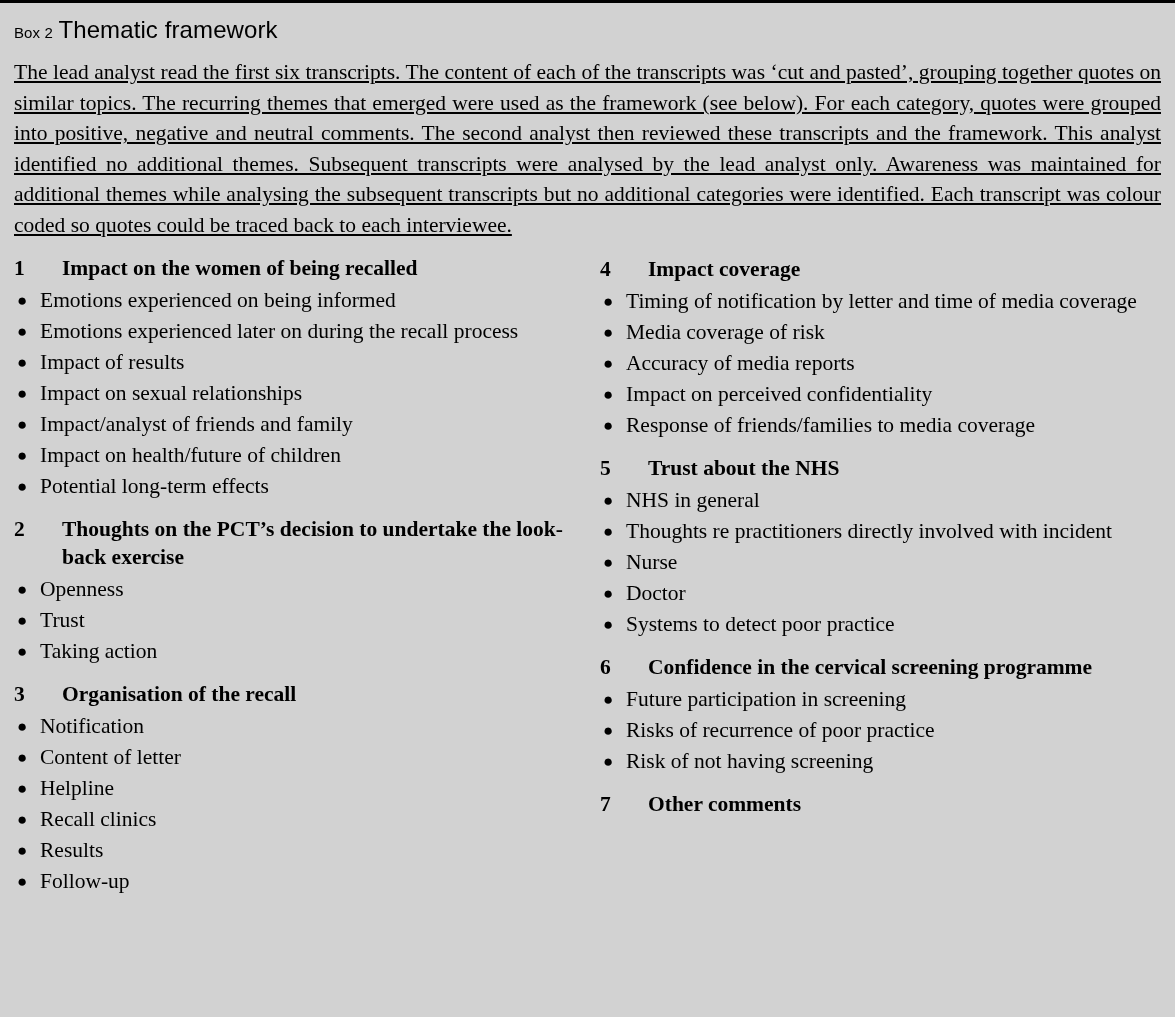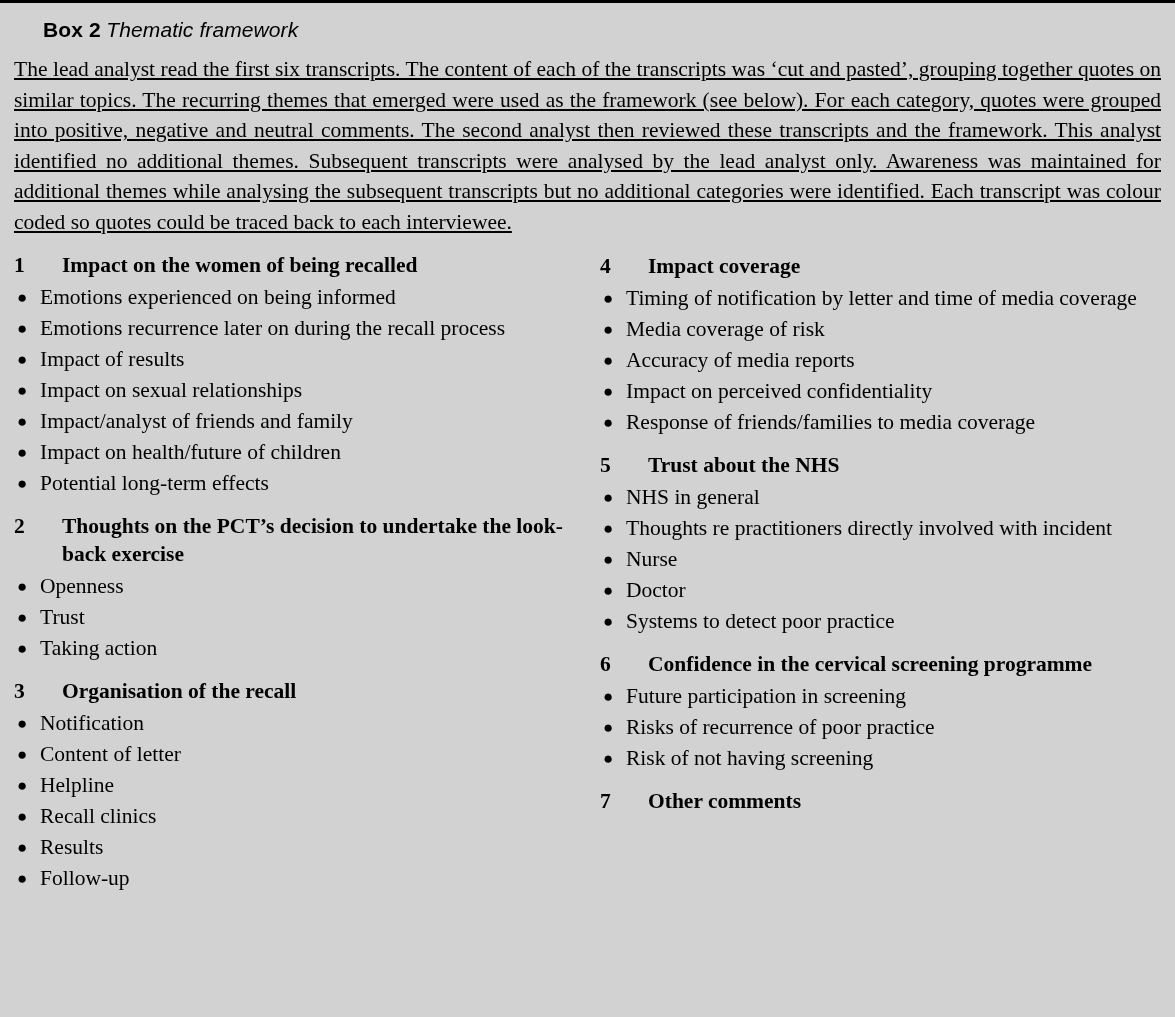--- a/index.html
+++ b/index.html
@@ -29,30 +29,28 @@
     height: 3px;
     background: #000;
   }
   .box-title {
     font-size: 22px;
     line-height: 28px;
     margin: 6px 0 10px 0;
     letter-spacing: 0.1px;
   }
   .box-title .label {
-    font-weight: bold;
+    font-weight: normal;
     font-family: "Liberation Sans", sans-serif;
-    font-size: 21px;
-    margin-left: 29px;
+    font-size: 15px;
   }
   .box-title .title-text {
     font-family: "Liberation Sans", sans-serif;
-    font-size: 21px;
+    font-size: 24px;
     font-weight: normal;
-    font-style: italic;
   }
   .intro {
     font-size: 21.5px;
     line-height: 30.5px;
     text-align: justify;
     text-justify: inter-word;
     margin: 0 0 14px 0;
     hyphens: none;
     text-decoration: underline;
   }
@@ -142,21 +140,21 @@
           <span class="sec-num">1</span>
           <span class="sec-title">Impact on the women of being recalled</span>
         </div>
         <ul class="items">
           <li>
               <span class="bullet">●</span>
               <span class="txt">Emotions experienced on being informed</span>
             </li>
           <li>
               <span class="bullet">●</span>
-              <span class="txt">Emotions recurrence later on during the recall process</span>
+              <span class="txt">Emotions experienced later on during the recall process</span>
             </li>
           <li>
               <span class="bullet">●</span>
               <span class="txt">Impact of results</span>
             </li>
           <li>
               <span class="bullet">●</span>
               <span class="txt">Impact on sexual relationships</span>
             </li>
           <li>

